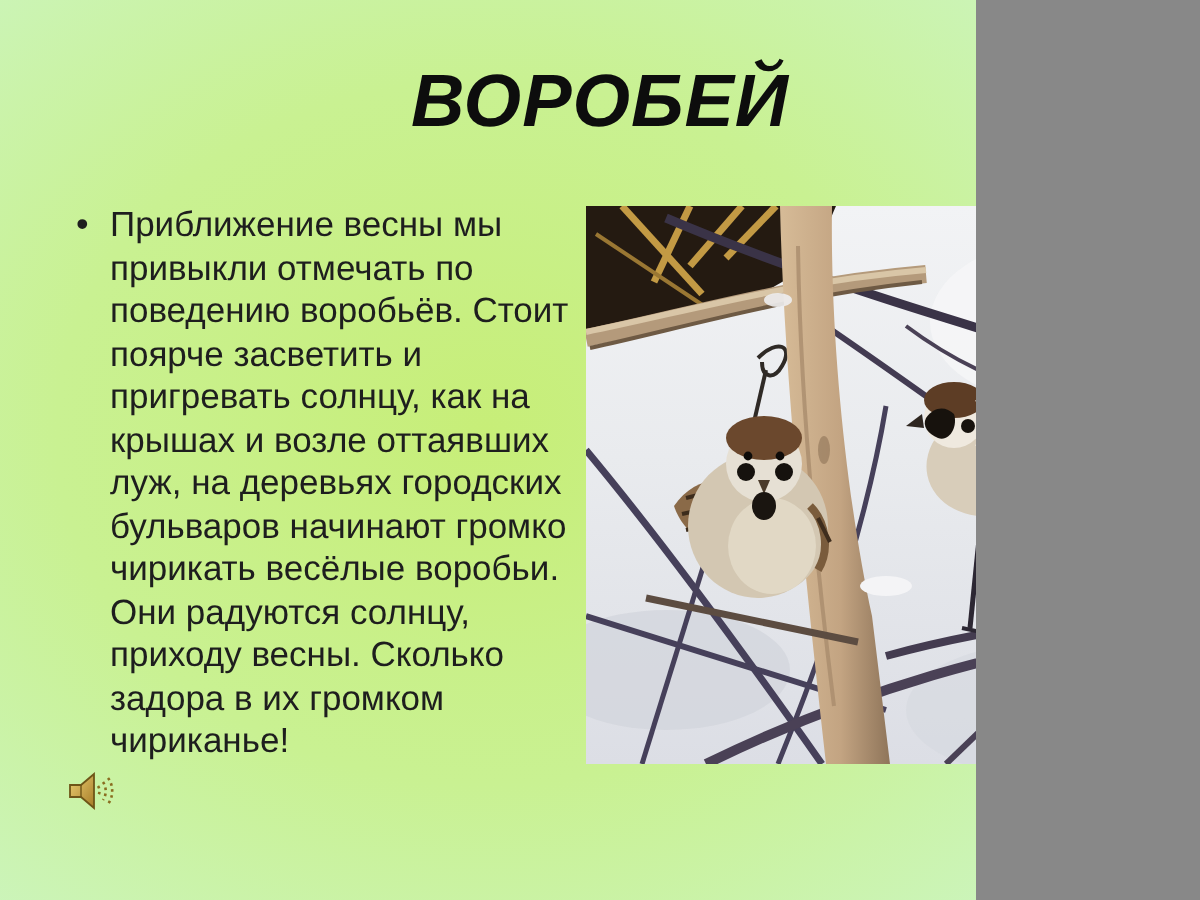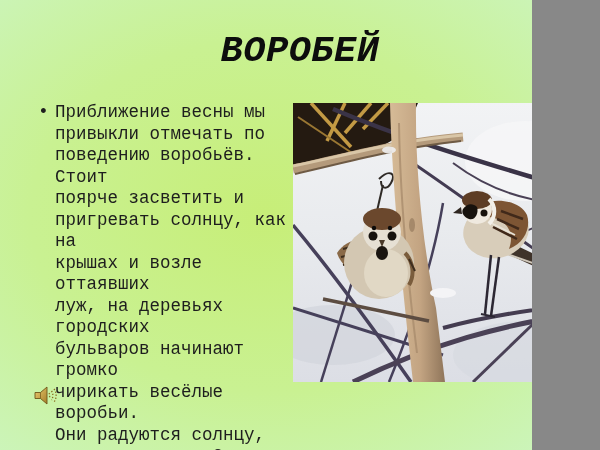--- a/index.html
+++ b/index.html
@@ -1,18 +1,18 @@
 <!DOCTYPE html>
 <html><head>
 <meta charset="utf-8">
 <style>
   html,body{margin:0;padding:0;background:#888;}
   .slide{
-    position:relative;width:532px;height:450px;overflow:hidden;
-    font-family:Liberation Mono, monospace;
+    position:relative;width:488px;height:450px;overflow:hidden;
+    font-family:Liberation Sans, sans-serif;
     background:radial-gradient(ellipse 130% 115% at 50% 48%,
       #c7ee78 0%, #c9f192 34%, #ccf5c0 64%, #d2f9e6 87%, #d8fcf4 100%);
   }
   .slide-title{
     position:absolute;top:30px;left:0;width:600px;margin:0;
     text-align:center;font-size:37px;font-weight:bold;font-style:italic;
     letter-spacing:.5px;color:#0d0d0d;
   }
   .bullet-block{position:absolute;left:38px;top:102px;width:250px;display:flex;}
   .bullet-marker{

